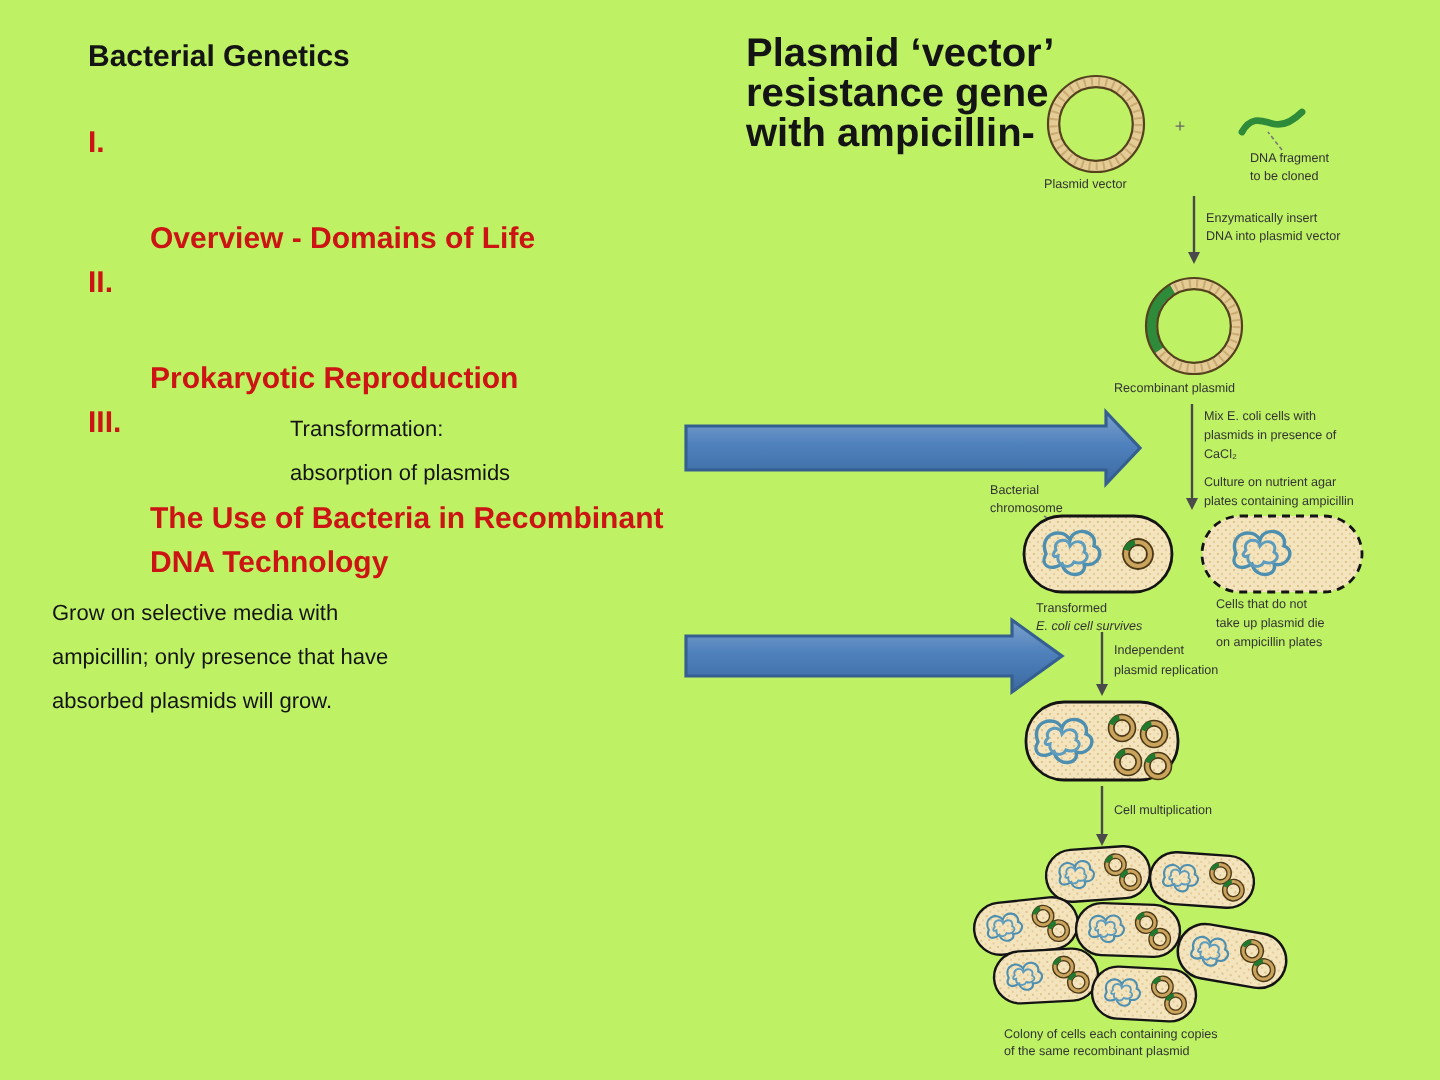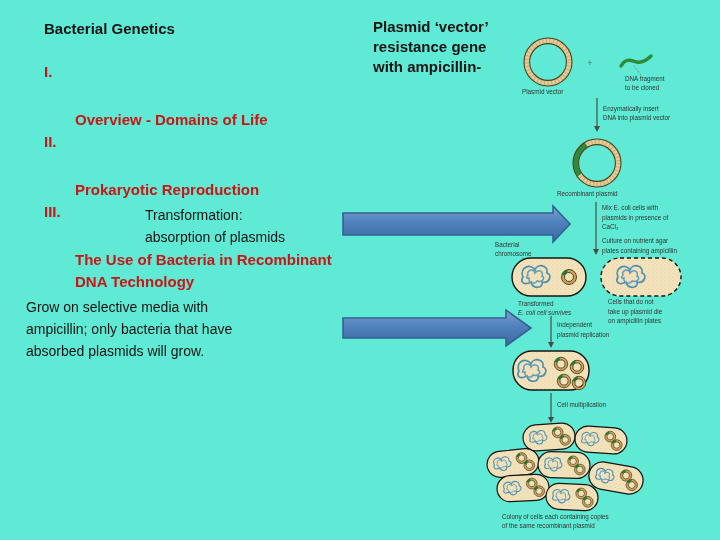--- a/index.html
+++ b/index.html
@@ -1,27 +1,27 @@
 <!DOCTYPE html>
 <html><head>
 <meta charset="utf-8">
 <style>
   html,body{margin:0;padding:0;background:#fff;}
   .slide{
-    position:relative;width:720px;height:540px;background:#5eead4;
+    position:relative;width:720px;height:540px;background:#bef264;
     overflow:hidden;font-family:"Liberation Sans",sans-serif;color:#141414;
   }
   .abs{position:absolute;}
   .title{left:44px;top:20px;font-size:15px;font-weight:bold;color:#141414;}
   .outline{left:44px;top:61px;color:#cc1414;font-size:15px;font-weight:bold;line-height:22px;}
   .outline-row{display:flex;}
   .outline-num{width:31px;flex:0 0 31px;}
   .outline-text{max-width:280px;margin-top:48px;}
-  .plasmid-caption{left:373px;top:17px;font-size:15px;font-weight:bold;line-height:20px;color:#141414;}
-  .note{font-size:14px;font-weight:normal;line-height:22px;color:#141414;}
+  .plasmid-caption{left:373px;top:17px;font-size:20px;font-weight:bold;line-height:20px;color:#141414;}
+  .note{font-size:11px;font-weight:normal;line-height:22px;color:#141414;}
   .transformation-note{left:145px;top:204px;}
   .growth-note{left:26px;top:296px;}
   svg text{font-family:"Liberation Sans",sans-serif;fill:#333;font-size:6.3px;}
   svg text.it{font-style:italic;}
   svg text.plus{font-size:9px;fill:#666;}
   .diagram-svg{position:absolute;left:0;top:0;}
 </style>
 </head>
 <body>
 
@@ -50,21 +50,21 @@
     <div>with ampicillin-</div>
   </div>
 
   <div class="abs note transformation-note">
     <div>Transformation:</div>
     <div>absorption of plasmids</div>
   </div>
 
   <div class="abs note growth-note">
     <div>Grow on selective media with</div>
-    <div>ampicillin; only bacteria that have</div>
+    <div>ampicillin; only presence that have</div>
     <div>absorbed plasmids will grow.</div>
   </div>
 
   <svg class="diagram-svg" width="720" height="540" viewBox="0 0 720 540">
     <defs>
       <pattern id="dotfill" width="4" height="4" patternUnits="userSpaceOnUse">
         <rect width="4" height="4" fill="#f3e4bd"></rect>
         <circle cx="1" cy="1" r="0.5" fill="#d9b87a"></circle>
         <circle cx="3" cy="3" r="0.45" fill="#e0c48c"></circle>
       </pattern>

